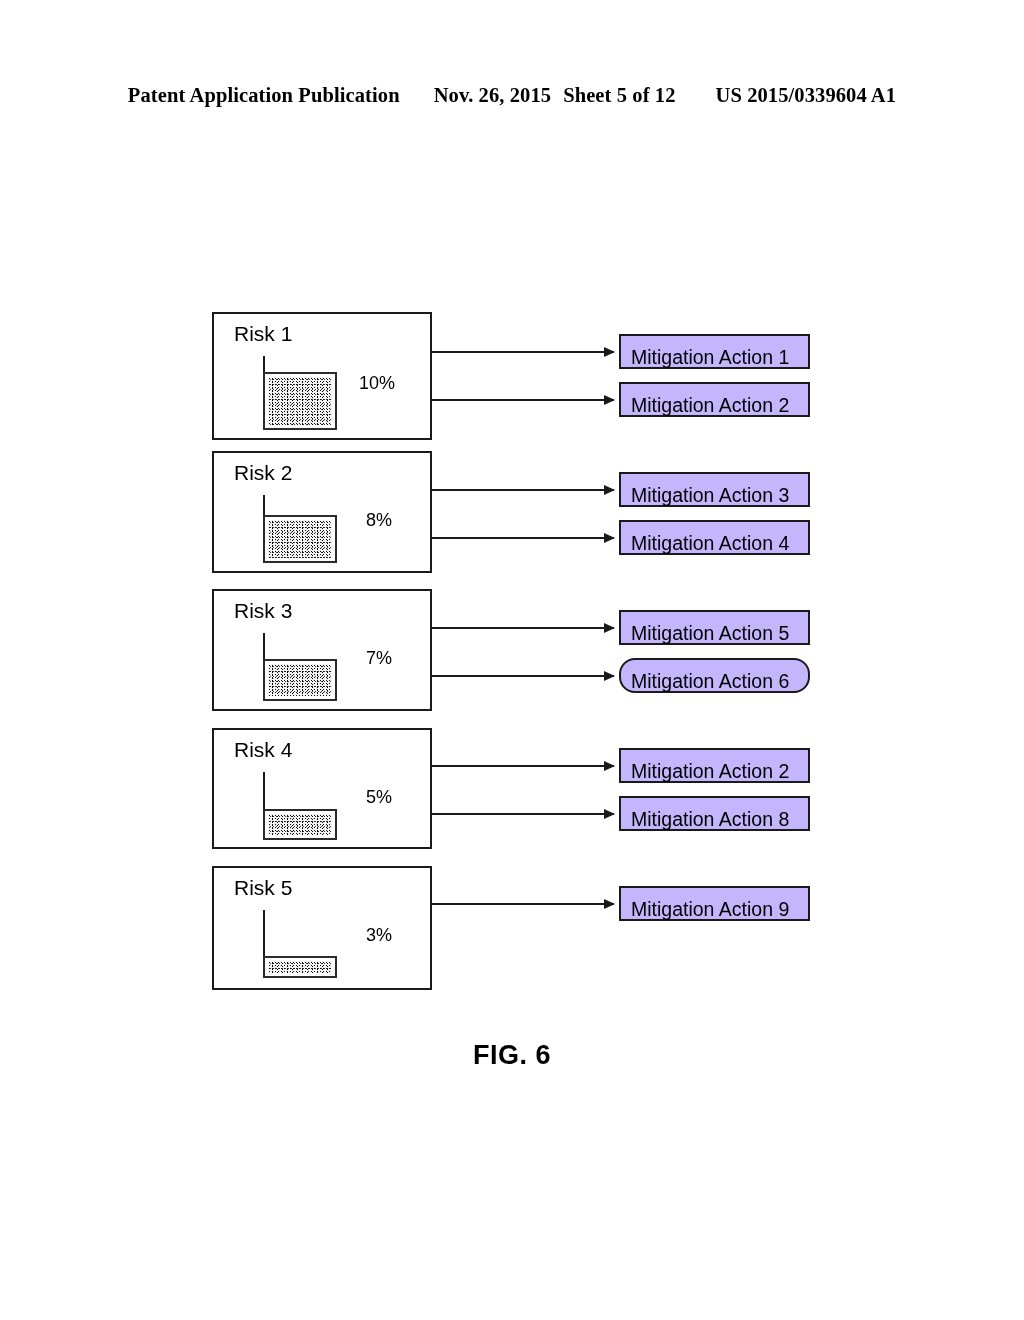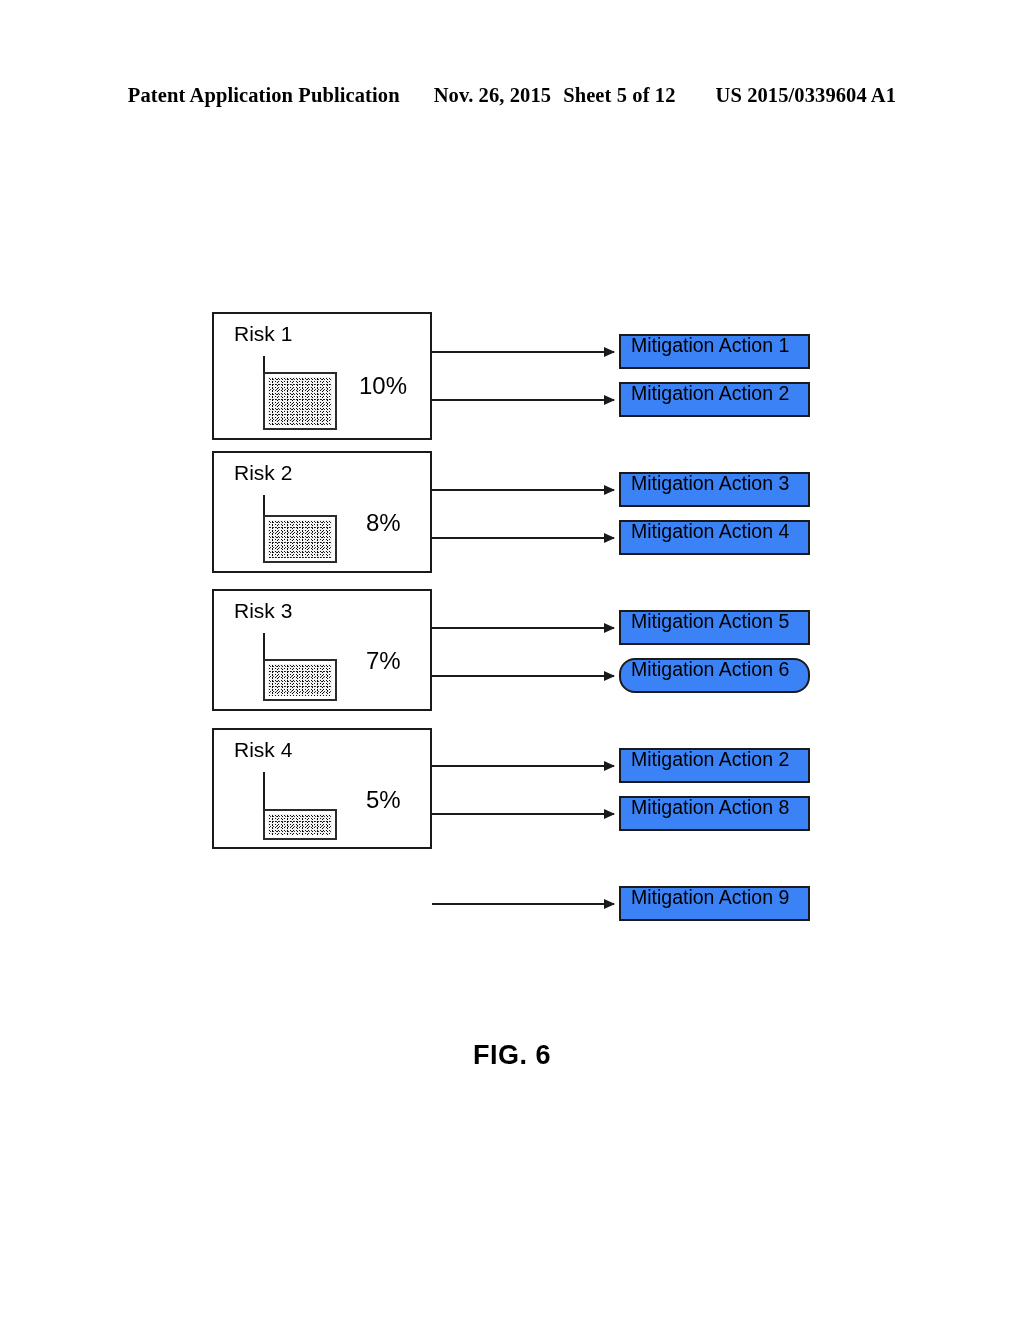--- a/index.html
+++ b/index.html
@@ -78,34 +78,34 @@
     background-image:
       radial-gradient(#111 0.6px, transparent 0.7px),
       radial-gradient(#222 0.55px, transparent 0.65px),
       radial-gradient(#000 0.5px, transparent 0.6px),
       radial-gradient(#333 0.45px, transparent 0.55px);
     background-size: 3px 3px, 4px 4px, 5px 3px, 3px 5px;
     background-position: 0 0, 1px 2px, 2px 1px, 1px 0;
   }
   .risk-pct {
     position: absolute;
-    font-size: 24px;
+    font-size: 18px;
     line-height: 1;
     white-space: nowrap;
     text-align: right;
   }
 
   
   .mitigation-box {
     position: absolute;
     box-sizing: border-box;
     border: 2px solid #1a1a1a;
-    background: #3b82f6;
+    background: #c4b5fd;
     display: flex;
-    align-items: flex-start;
+    align-items: flex-end;
     padding-left: 10px;
   }
   .mitigation-label {
     font-size: 19.5px;
     line-height: 1;
     white-space: nowrap;
   }
 
   
   .connector {
@@ -183,20 +183,28 @@
     <div class="risk-label">Risk 4</div>
     <div class="risk-axis" style="left:49px; top:42px; height:68px;"></div>
     <div class="risk-bar" style="left:49px; top:79px; width:74px; height:31px;">
       <div class="risk-bar-fill"></div>
     </div>
     <div class="risk-pct" style="left:152px; top:58px;">5%</div>
   </div>
   <div class="connector" style="left:432px; top:765px; width:182px;"></div>
   <div class="connector" style="left:432px; top:813px; width:182px;"></div>
 
+  <div class="risk-box" style="left:212px; top:866px; width:220px; height:124px;">
+    <div class="risk-label">Risk 5</div>
+    <div class="risk-axis" style="left:49px; top:42px; height:68px;"></div>
+    <div class="risk-bar" style="left:49px; top:88px; width:74px; height:22px;">
+      <div class="risk-bar-fill"></div>
+    </div>
+    <div class="risk-pct" style="left:152px; top:58px;">3%</div>
+  </div>
   <div class="connector" style="left:432px; top:903px; width:182px;"></div>
 
   <div class="mitigation-box" style="left:619px; top:334px; width:191px; height:35px;">
     <span class="mitigation-label">Mitigation Action 1</span>
   </div>
   <div class="mitigation-box" style="left:619px; top:382px; width:191px; height:35px;">
     <span class="mitigation-label">Mitigation Action 2</span>
   </div>
 
   <div class="mitigation-box" style="left:619px; top:472px; width:191px; height:35px;">

